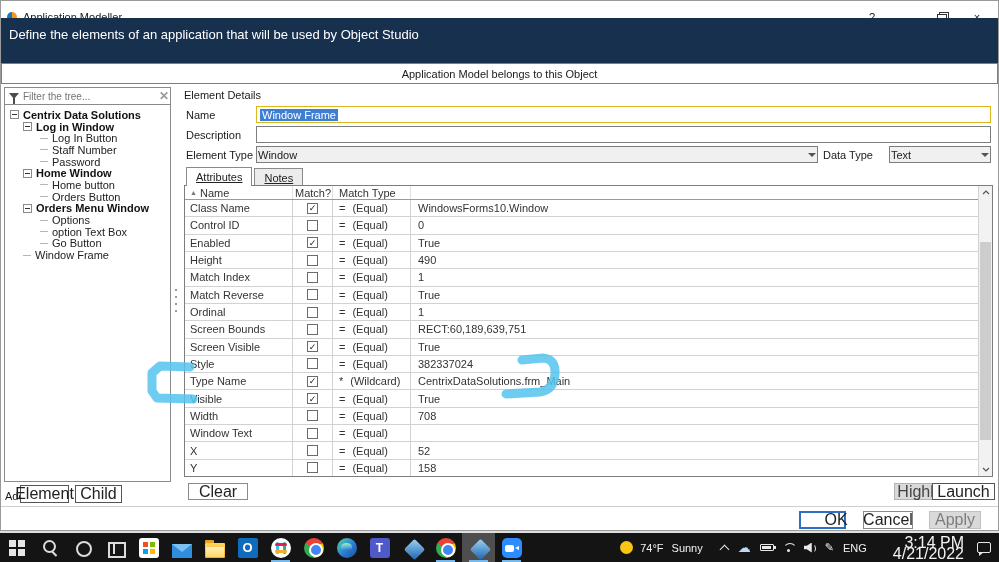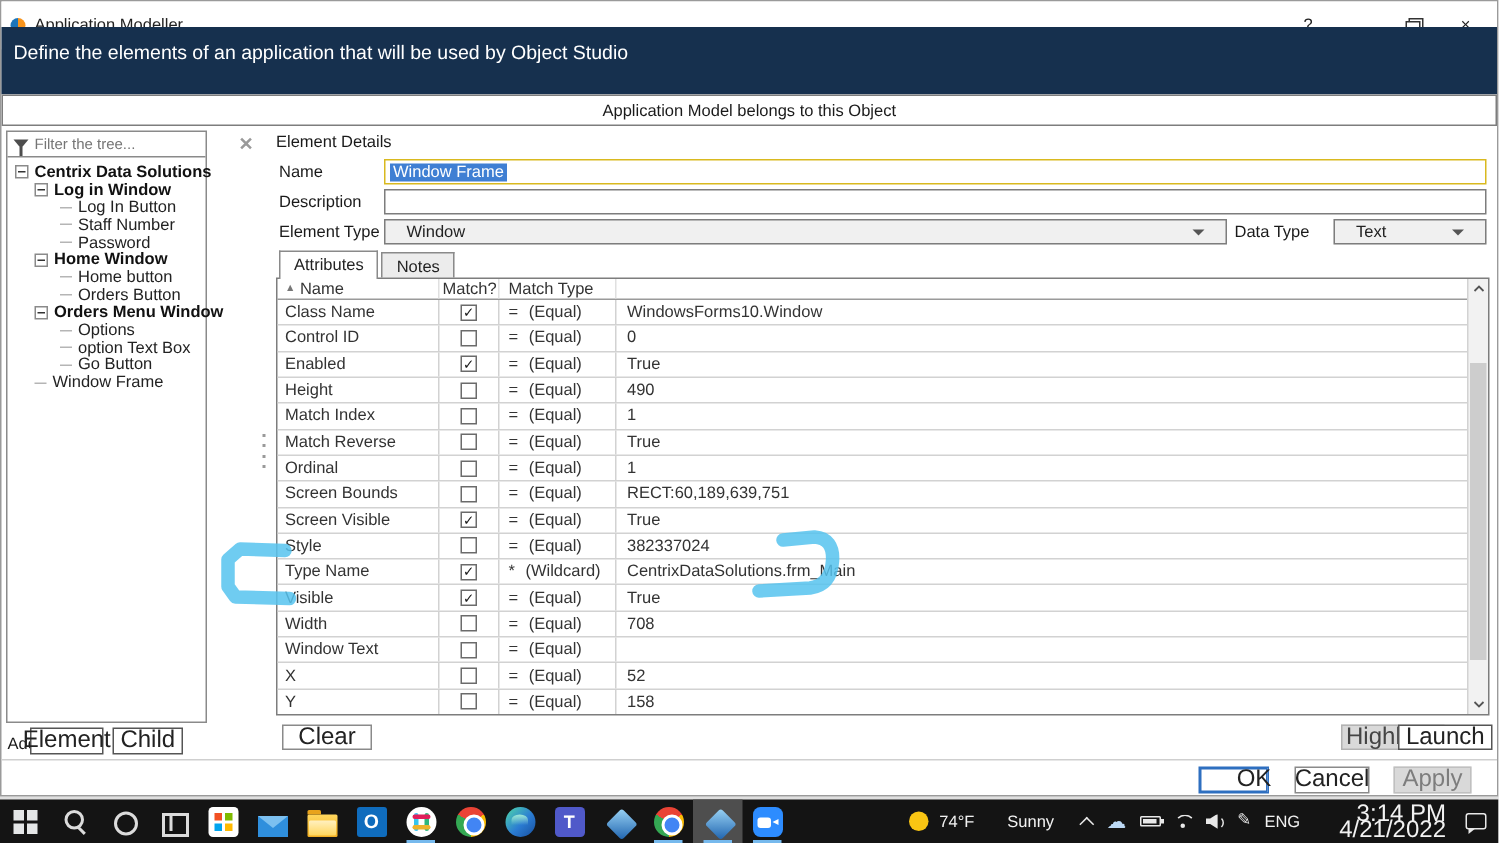--- a/index.html
+++ b/index.html
@@ -17,46 +17,46 @@
   .ctl-min { position:relative; height:10px; }
   .ctl-min::before { content:""; position:absolute; left:2px; right:2px; top:6px; border-top:1px solid #333; }
   .ctl-restore { position:relative; height:10px; }
   .ctl-restore::before { content:""; position:absolute; left:4px; top:0; width:8px; height:7px; border:1px solid #333; }
   .ctl-restore::after { content:""; position:absolute; left:2px; top:2px; width:8px; height:7px; border:1px solid #333; background:#fff; }
 
   .banner { position:absolute; left:0; top:17px; right:0; height:45px; background:#16304e; color:#fff; padding:9px 0 0 8px; font-size:13px; }
   .belongs { position:absolute; left:0; top:62px; right:0; height:21px; background:#fff; border:1px solid #7d7d7d; display:flex; align-items:center; justify-content:center; font-size:11px; color:#1a1a1a; }
 
   
-  .tree-panel { position:absolute; left:3px; top:86px; width:134px; height:395px; border:1px solid #8a8a8a; background:#fff; }
+  .tree-panel { position:absolute; left:3px; top:86px; width:167px; height:395px; border:1px solid #8a8a8a; background:#fff; }
   .filter-row { height:17px; border-bottom:1px solid #8a8a8a; display:flex; align-items:center; padding:0 4px; gap:4px; }
   .funnel { width:0; height:0; border-left:5px solid transparent; border-right:5px solid transparent; border-top:6px solid #4d4d4d; position:relative; flex:0 0 auto; }
   .funnel::after { content:""; position:absolute; left:-1px; top:-1px; width:2px; height:6px; background:#4d4d4d; }
   .filter-input { flex:1; border:none; outline:none; font-size:10px; color:#8a8a8a; font-family:"Liberation Sans",sans-serif; background:transparent; }
   .filter-x { color:#9a9a9a; font-size:12px; font-weight:bold; flex:0 0 auto; }
   .tree { padding:4px 0 0 2px; font-size:11px; color:#222; }
   .titem { display:flex; align-items:center; height:11.7px; white-space:nowrap; }
   .titem .bold { font-weight:bold; color:#111; }
   .lvl0 { padding-left:3px; } .lvl1 { padding-left:16px; } .lvl2 { padding-left:33px; }
   .expander { width:9px; height:9px; border:1px solid #8a8a8a; background:#fff; position:relative; margin-right:4px; flex:0 0 auto; }
   .expander::before { content:""; position:absolute; left:1px; right:1px; top:3px; border-top:1px solid #333; }
   .dash { width:8px; border-top:1px solid #b5b5b5; margin-right:4px; flex:0 0 auto; }
 
   .grip { position:absolute; left:174px; top:288px; width:2px; height:26px; background:repeating-linear-gradient(#9a9a9a 0 2px, transparent 2px 7px); }
 
   
   .lbl { position:absolute; font-size:11px; color:#1a1a1a; }
   .field { position:absolute; height:17px; background:#fff; border:1px solid #7d7d7d; display:flex; align-items:center; padding:0 3px; font-size:11px; color:#222; }
   .name-field { border:1px solid #d9b91f; }
   .sel-text { background:#3f7fd3; color:#fff; padding:0 2px; }
-  .ddl { position:absolute; height:17px; background:#f0f0f0; border:1px solid #7d7d7d; display:flex; align-items:center; padding:0 14px; font-size:11px; color:#222; }
+  .ddl { position:absolute; height:17px; background:#f0f0f0; border:1px solid #7d7d7d; display:flex; align-items:center; padding:0 1px; font-size:11px; color:#222; }
   .ddl::after { content:""; margin-left:auto; width:0; height:0; border-left:4px solid transparent; border-right:4px solid transparent; border-top:4px solid #555; }
 
   .tabs { position:absolute; left:185px; top:166px; height:19px; display:flex; align-items:flex-end; }
-  .tab { height:18px; padding:0 9px; font-size:11px; color:#222; border:1px solid #8a8a8a; border-bottom:none; background:#ececec; display:flex; align-items:center; margin-right:2px; }
+  .tab { height:18px; padding:0 9px; font-size:11px; color:#222; border:1px solid #8a8a8a; border-bottom:none; background:#ececec; display:flex; align-items:center; margin-right:2px;text-decoration:underline; }
   .tab.active { background:#fff; height:19px; position:relative; z-index:3; }
 
   
   .attr-table { position:absolute; left:183px; top:184px; width:809px; height:292px; border:1px solid #7d7d7d; background:#fff; z-index:2; display:flex; flex-direction:column; }
   .thead { display:flex; height:14px; border-bottom:1px solid #9a9a9a; font-size:11px; color:#333; flex:0 0 auto; }
   .rows { flex:1; display:flex; flex-direction:column; }
   .row { flex:1; display:flex; font-size:11px; color:#333; border-bottom:1px solid #d2d2d2; align-items:stretch; }
   .row:last-child { border-bottom:none; }
   .c-name { width:108px; padding-left:5px; display:flex; align-items:center; border-right:1px solid #d2d2d2; }
   .c-match { width:40px; display:flex; align-items:center; justify-content:center; border-right:1px solid #d2d2d2; }
@@ -118,21 +118,21 @@
   .ticon-teams { background:#5059c9; border-radius:3px; color:#fff; font-size:12px; font-weight:bold; text-align:center; line-height:20px; }
   .ticon-teams::before { content:"T"; }
   .ticon-blue-prism { width:15px; height:15px; top:2px; left:2px; transform:rotate(45deg); background:linear-gradient(135deg,#9ad3f5,#1e63ae); border-radius:2px; }
   .ticon-zoom { background:#2d8cff; border-radius:5px; }
   .ticon-zoom::before { content:""; position:absolute; left:3px; top:7px; width:9px; height:7px; background:#fff; border-radius:2px; }
   .ticon-zoom::after { content:""; position:absolute; left:13px; top:8px; width:0; height:0; border-top:2.5px solid transparent; border-bottom:2.5px solid transparent; border-right:4px solid #fff; }
 
   .tb-right { margin-left:auto; display:flex; align-items:center; gap:9px; padding-right:8px; color:#ededed; }
   .weather { display:flex; align-items:center; gap:7px; margin-right:8px; }
   .sun { width:13px; height:13px; border-radius:50%; background:#f9c513; }
-  .wtxt { font-size:11px; color:#f2f2f2; display:flex; gap:22px; }
+  .wtxt { font-size:11px; color:#f2f2f2; display:flex; gap:8px; }
   .tray { display:flex; align-items:center; gap:9px; }
   .tri { position:relative; display:block; }
   .tri-chevron { width:9px; height:9px; }
   .tri-chevron::before { content:""; position:absolute; left:1px; top:3px; width:6px; height:6px; border-left:1.5px solid #e8e8e8; border-top:1.5px solid #e8e8e8; transform:rotate(45deg); }
   .tri-cloud { color:#bcd9f5; font-size:13px; line-height:13px; width:auto; height:auto; }
   .tri-battery { width:14px; height:7px; border:1px solid #e8e8e8; border-radius:1px; }
   .tri-battery::before { content:""; position:absolute; left:1px; top:1px; bottom:1px; width:9px; background:#e8e8e8; }
   .tri-battery::after { content:""; position:absolute; right:-3px; top:1px; width:2px; height:3px; background:#e8e8e8; }
   .tri-wifi { width:12px; height:9px; overflow:hidden; }
   .tri-wifi::before { content:""; position:absolute; left:0; top:0; width:12px; height:12px; border:1.5px solid #e8e8e8; border-radius:50%; border-color:#e8e8e8 transparent transparent transparent; }

